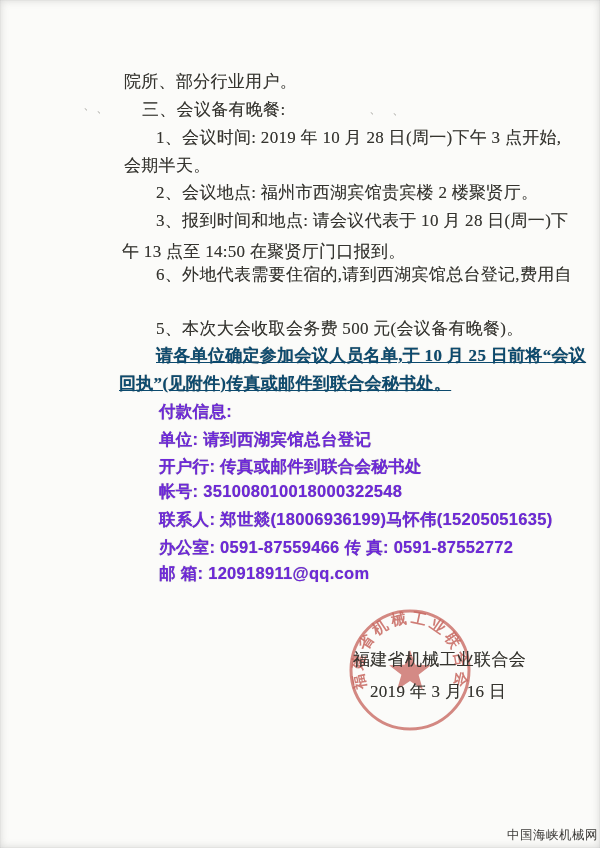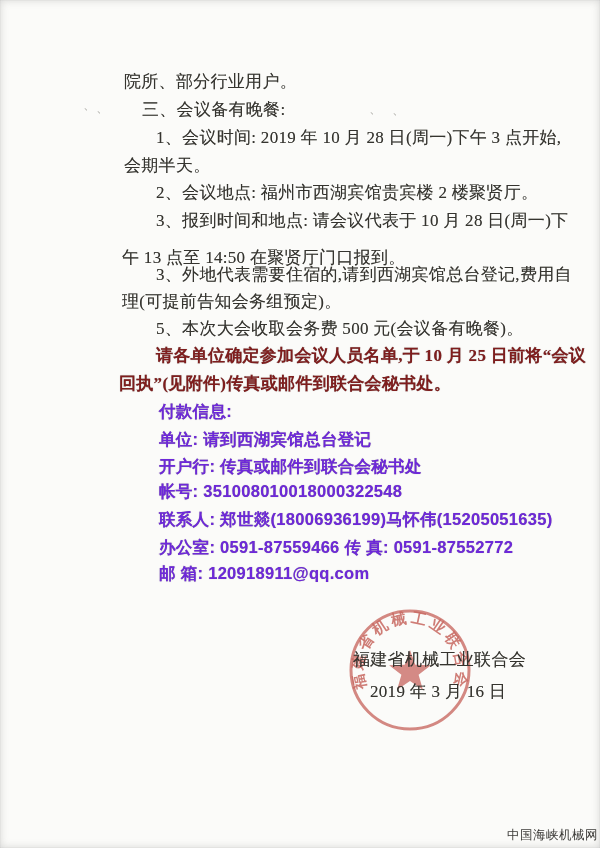--- a/index.html
+++ b/index.html
@@ -16,22 +16,23 @@
     white-space:nowrap;
     font-size:17px;
     line-height:20px;
     color:#35342f;
     letter-spacing:.3px;
     text-shadow:0 0 .6px rgba(55,55,50,.45);
     padding-left:34px;
   }
   .songbold{
     font-weight:bold;
-    color:#7f1d1d;
+    color:#0c4a6e;
     text-shadow:0 0 .7px rgba(35,35,30,.5);
+    text-decoration:underline;
   }
   .hei{
     font-family:"Liberation Sans","DejaVu Sans",sans-serif;
     font-weight:bold;
     font-size:16.5px;
     color:#6d28d9;
     text-shadow:0 0 .7px rgba(40,40,35,.5);
   }
   .stray{
     position:absolute;
@@ -64,23 +65,22 @@
   <span class="stray" style="left:96px;top:99px">、</span>
   <span class="stray" style="left:369px;top:100px">、</span>
   <span class="stray" style="left:392px;top:101px">、</span>
 
   <div class="line" style="left:90px;top:72px">院所、部分行业用户。</div>
   <div class="line" style="left:108px;top:100px">三、会议备有晚餐:</div>
   <div class="line" style="left:122px;top:128px">1、会议时间: 2019 年 10 月 28 日(周一)下午 3 点开始,</div>
   <div class="line" style="left:90px;top:156px">会期半天。</div>
   <div class="line" style="left:122px;top:183px">2、会议地点: 福州市西湖宾馆贵宾楼 2 楼聚贤厅。</div>
   <div class="line" style="left:122px;top:211px">3、报到时间和地点: 请会议代表于 10 月 28 日(周一)下</div>
-  <div class="line" style="left:88px;top:248px">午 13 点至 14:50 在聚贤厅门口报到。</div>
-  <div class="line" style="left:122px;top:265px">3、外地代表需要住宿的,请到西湖宾馆总台登记,费用自</div>
-  <div class="line" style="left:88px;top:292px">理(可提前告知会务组预定)。</div>
+  <div class="line" style="left:88px;top:242px">午 13 点至 14:50 在聚贤厅门口报到。</div>
+  <div class="line" style="left:122px;top:265px">6、外地代表需要住宿的,请到西湖宾馆总台登记,费用自</div>
   <div class="line" style="left:122px;top:319px">5、本次大会收取会务费 500 元(会议备有晚餐)。</div>
   <div class="line songbold" style="left:122px;top:346px">请各单位确定参加会议人员名单,于 10 月 25 日前将“会议</div>
   <div class="line songbold" style="left:85px;top:374px">回执”(见附件)传真或邮件到联合会秘书处。</div>
 
   <div class="line hei" style="left:125px;top:401px">付款信息:</div>
   <div class="line hei" style="left:125px;top:429px">单位: 请到西湖宾馆总台登记</div>
   <div class="line hei" style="left:125px;top:456px">开户行:  传真或邮件到联合会秘书处</div>
   <div class="line hei" style="left:125px;top:481px">帐号: 351008010018000322548</div>
   <div class="line hei" style="left:125px;top:509px">联系人: 郑世燚(18006936199)马怀伟(15205051635)</div>
   <div class="line hei" style="left:125px;top:537px">办公室: 0591-87559466      传  真: 0591-87552772</div>

